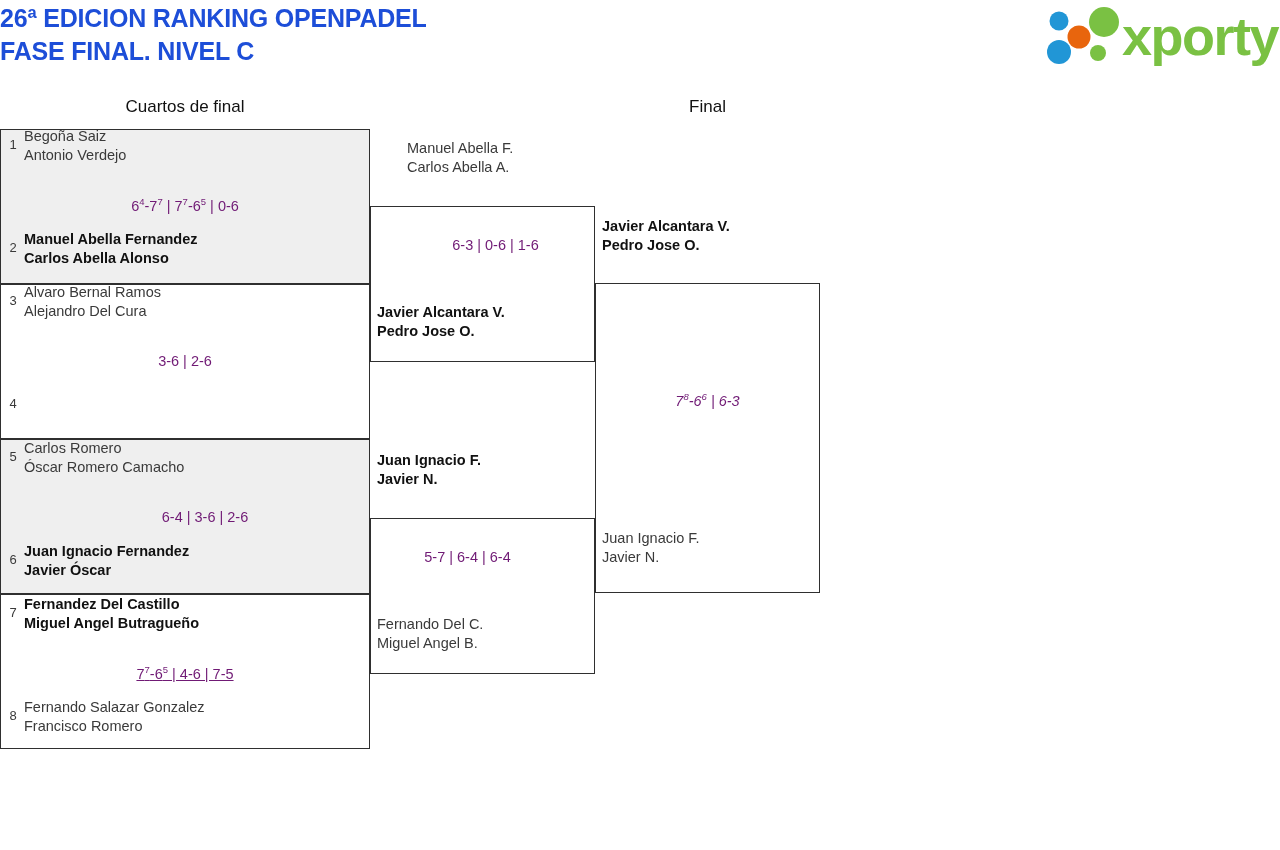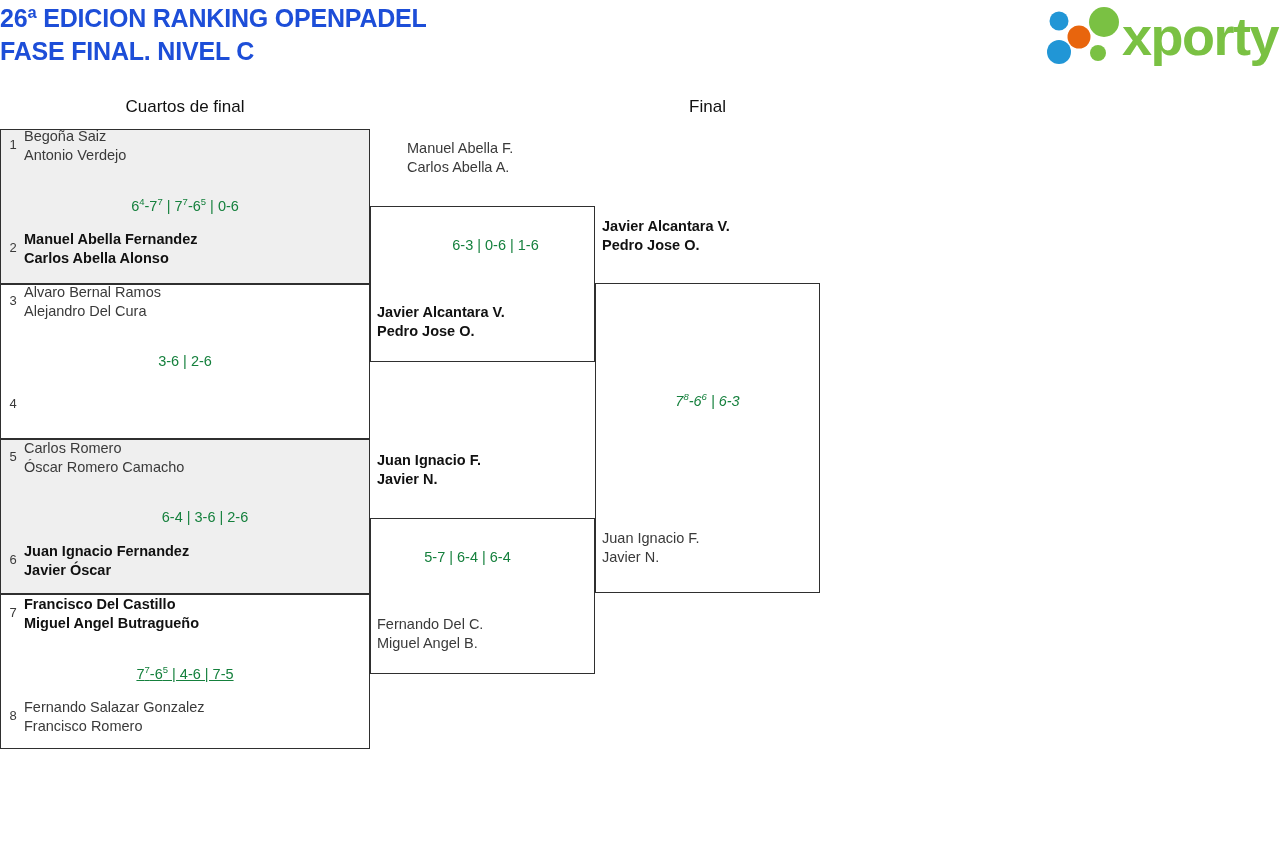--- a/index.html
+++ b/index.html
@@ -36,21 +36,21 @@
   .sf-box, .f-box { position: absolute; border: 1px solid #2f2f2f; background: #ffffff; }
 
   
   .team { position: absolute; display: flex; align-items: flex-start; white-space: nowrap; }
   .seed { width: 22px; min-width: 22px; text-align: center;
           font-size: 13px; color: #3a3a3a; line-height: 18px; padding-top: 9px; }
   .names { font-size: 14.5px; line-height: 18.5px; color: #3a3a3a; }
   .names.win { font-weight: 700; color: #111111; }
   .names .nm { display: block; }
 
-  .score { position: absolute; font-size: 14.5px; color: #15803d;
+  .score { position: absolute; font-size: 14.5px; color: #701a75;
            text-align: center; white-space: nowrap; }
   .score sup { font-size: 9.5px; vertical-align: super; line-height: 0; }
 </style>
 </head>
 <body>
 
 <div id="root">
 
   <div class="title-block">
     <div class="title-line">26ª EDICION RANKING OPENPADEL</div>
@@ -118,21 +118,21 @@
     <span class="seed">6</span>
     <span class="names win">
       <span class="nm">Juan Ignacio Fernandez</span>
       <span class="nm">Javier Óscar</span>
     </span>
   </div>
 
   <div class="team" style="left:2px; top:595px;">
     <span class="seed">7</span>
     <span class="names win">
-      <span class="nm">Francisco Del Castillo</span>
+      <span class="nm">Fernandez Del Castillo</span>
       <span class="nm">Miguel Angel Butragueño</span>
     </span>
   </div>
   <div class="score" style="left:0px; top:666px; width:370px;text-decoration:underline;">
     <span>7</span><sup>7</sup><span>-6</span><sup>5</sup><span> | 4-6 | 7-5</span>
   </div>
   <div class="team" style="left:2px; top:698px;">
     <span class="seed">8</span>
     <span class="names">
       <span class="nm">Fernando Salazar Gonzalez</span>

